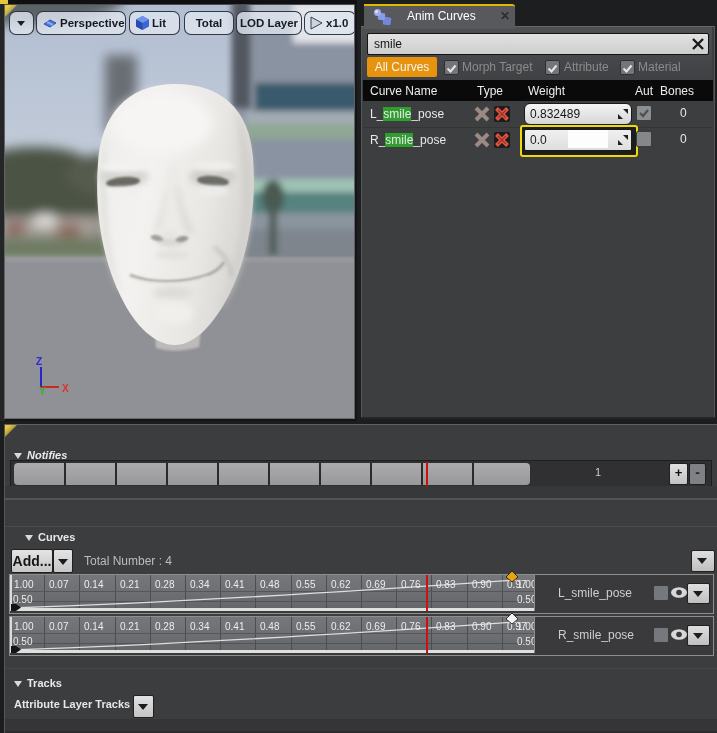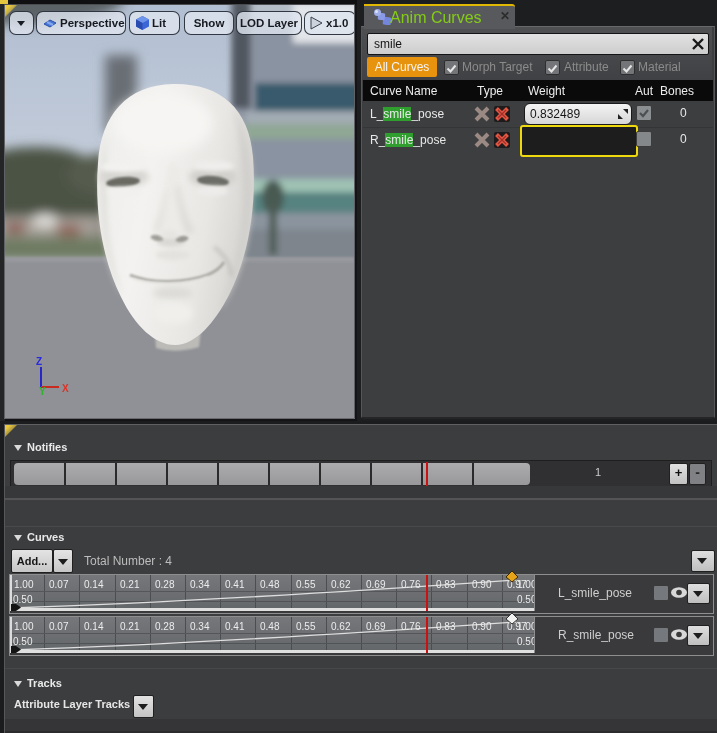--- a/index.html
+++ b/index.html
@@ -165,21 +165,21 @@
           <span style="margin-left:23px;text-align:center;">Perspective</span>
         </div>
         <div class="abs" style="left:124px;top:6px;width:49px;height:22px;background:rgba(222,228,238,0.82);border:1px solid rgba(20,26,38,0.85);border-radius:7px;font-size:11.5px;line-height:22px;">
           <svg class="abs" style="left:5px;top:3px;" width="15" height="16">
               <path d="M7.5,1 L14,4.5 L14,11.5 L7.5,15 L1,11.5 L1,4.5 Z" fill="#3a66d8"></path>
               <path d="M7.5,1 L14,4.5 L7.5,8 L1,4.5 Z" fill="#6e95ea"></path>
               <path d="M7.5,8 L7.5,15 L1,11.5 L1,4.5 Z" fill="#2a4cb0"></path>
             </svg>
           <span style="margin-left:22px;">Lit</span>
         </div>
-        <div class="abs" style="left:179px;top:6px;width:48px;height:22px;background:rgba(222,228,238,0.82);border:1px solid rgba(20,26,38,0.85);border-radius:7px;font-size:11.5px;line-height:22px;text-align:center;">Show</div>
+        <div class="abs" style="left:179px;top:6px;width:48px;height:22px;background:rgba(222,228,238,0.82);border:1px solid rgba(20,26,38,0.85);border-radius:7px;font-size:11.5px;line-height:22px;text-align:center;">Total</div>
         <div class="abs" style="left:231px;top:6px;width:64px;height:22px;background:rgba(222,228,238,0.82);border:1px solid rgba(20,26,38,0.85);border-radius:7px;font-size:11.5px;line-height:22px;text-align:center;">LOD Layer</div>
         <div class="abs" style="left:299px;top:6px;width:50px;height:22px;background:rgba(222,228,238,0.82);border:1px solid rgba(20,26,38,0.85);border-radius:7px;font-size:11.5px;line-height:22px;">
           <svg class="abs" style="left:4px;top:4px;" width="15" height="14">
               <path d="M2,1 L13,7 L2,13 Z" fill="#cdd3dc" stroke="#3a414e" stroke-width="1"></path>
             </svg>
           <span style="margin-left:21px;">x1.0</span>
         </div>
       </div>
     </div>
     <div class="abs" style="left:4px;top:4px;width:351px;height:1px;background:#4a4c50;"></div>
@@ -200,21 +200,21 @@
 
   <div class="abs" style="left:357px;top:0;width:360px;height:421px;background:#1d1e20;">
 
     <div class="abs" style="left:7px;top:4px;width:151px;height:23px;background:#58595d;border-top:2px solid #e0b803;border-radius:0 3px 0 0;z-index:2;">
       <svg class="abs" style="left:9px;top:3px;" width="20" height="16">
         <rect x="10" y="8" width="8" height="8" rx="1.5" fill="#7486dc" transform="rotate(8 14 12)"></rect>
         <rect x="5" y="4" width="7" height="7" rx="1.5" fill="#8a9ae6" transform="rotate(8 8.5 7.5)"></rect>
         <circle cx="4.5" cy="3.5" r="3.5" fill="#a0aeea"></circle>
         <circle cx="3.5" cy="2.5" r="1.5" fill="#dde2f6"></circle>
       </svg>
-      <span style="position:absolute;left:26px;top:3px;font-size:16px;color:#84cc16;">Anim Curves</span>
+      <span style="position:absolute;left:43px;top:3px;font-size:12px;color:#ffffff;">Anim Curves</span>
       <span style="position:absolute;left:136px;top:3px;font-size:12px;color:#2c2c2c;font-weight:bold;">✕</span>
     </div>
 
     <div class="abs" style="left:4px;top:26px;width:352px;height:390px;background:#3d3e40;border-top:1px solid #69696b;border-left:1px solid #565658;border-right:1px solid #565658;border-bottom:2px solid #252527;border-radius:0 0 3px 3px;">
       <div class="abs" style="left:0;top:0;width:350px;height:53px;background:linear-gradient(#4f5052,#404144);"></div>
 
       <div class="abs" style="left:5px;top:6px;width:340px;height:20px;background:linear-gradient(#e2e2e2,#cdcdcd);border:1px solid #141414;border-radius:2px;">
         <span style="position:absolute;left:6px;top:3px;font-size:12px;color:#141414;">smile</span>
         <svg class="abs" style="right:3px;top:3px;" width="14" height="14">
             <path d="M2,2 L12,12 M12,2 L2,12" stroke="#1a1a1a" stroke-width="2.4"></path>
@@ -281,38 +281,46 @@
         <span class="abs" style="left:7px;top:6px;">R_<span style="background:#2f9e2f;">smile</span>_pose</span>
         <svg class="abs" style="left:110px;top:4px;" width="18" height="18">
             <path d="M3,3 L15,15 M15,3 L3,15" stroke="#9b8a83" stroke-width="4"></path>
           </svg>
         <svg class="abs" style="left:130px;top:4px;" width="18" height="18">
             <rect x="1" y="1" width="16" height="16" rx="2" fill="#1e1b1c"></rect>
             <path d="M3.5,3.5 L14.5,14.5 M14.5,3.5 L3.5,14.5" stroke="#e25743" stroke-width="4"></path>
             <path d="M5,5 L13,13 M13,5 L5,13" stroke="#a03028" stroke-width="1.2"></path>
           </svg>
         <div class="abs" style="left:157px;top:-2px;width:114px;height:28px;border:2px solid #eed90e;border-radius:3px;background:#1d1d1d;"></div>
+        <div class="abs" style="left:161px;top:2px;width:106px;height:20px;background:linear-gradient(#f0f0f0,#dedede);border:1px solid #1a1a1a;border-radius:2px;">
+          <div class="abs" style="left:43px;top:0;width:40px;height:18px;background:#fdfdfd;"></div>
+          <span style="position:absolute;left:5px;top:3px;color:#161616;">0.0</span>
+          <svg class="abs" style="right:2px;top:4px;" width="12" height="12">
+              <path d="M11,1 L11,6 L6,1 Z" fill="#222"></path>
+              <path d="M1,11 L1,6 L6,11 Z" fill="#222"></path>
+            </svg>
+        </div>
         <div class="abs" style="left:273px;top:4px;width:14px;height:14px;background:#85888b;border-radius:2px;border:1px solid #3c3c3c;"></div>
         <span class="abs" style="left:317px;top:5px;">0</span>
       </div>
     </div>
   </div>
 
   <div class="abs" style="left:4px;top:424px;width:713px;height:309px;background:#3c3d3f;border-top:1px solid #606062;border-left:1px solid #58585a;">
     <svg class="abs" style="left:0;top:0;" width="12" height="12">
         <defs>
           <linearGradient id="cf2" x1="0" y1="0" x2="1" y2="1">
             <stop offset="0.2" stop-color="#eac93e" stop-opacity="1"></stop>
             <stop offset="1" stop-color="#eac93e" stop-opacity="0"></stop>
           </linearGradient>
         </defs>
         <path d="M0,0 L12,0 L0,12 Z" fill="url(#cf2)"></path>
       </svg>
 
-    <div class="abs sect" style="left:9px;top:16px;"><span class="tri"></span>Notifies</div>
+    <div class="abs sect" style="left:9px;top:24px;font-style:italic;"><span class="tri"></span>Notifies</div>
 
     <div class="abs" style="left:5px;top:35px;width:700px;height:26px;background:#303032;border:1px solid #1e1e1e;">
       <div class="abs" style="left:3px;top:2px;width:516px;height:22px;background:linear-gradient(#acacae,#98989a);border-radius:4px;"></div>
 
       <div class="abs" style="left:53px;top:2px;width:2px;height:22px;background:#2a2a2a;"></div>
       <div class="abs" style="left:104px;top:2px;width:2px;height:22px;background:#2a2a2a;"></div>
       <div class="abs" style="left:155px;top:2px;width:2px;height:22px;background:#2a2a2a;"></div>
       <div class="abs" style="left:206px;top:2px;width:2px;height:22px;background:#2a2a2a;"></div>
       <div class="abs" style="left:257px;top:2px;width:2px;height:22px;background:#2a2a2a;"></div>
       <div class="abs" style="left:308px;top:2px;width:2px;height:22px;background:#2a2a2a;"></div>
@@ -321,22 +329,22 @@
       <div class="abs" style="left:461px;top:2px;width:2px;height:22px;background:#2a2a2a;"></div>
       <div class="abs" style="left:415px;top:1px;width:2px;height:24px;background:#cc1111;"></div>
       <span class="abs" style="left:584px;top:5px;font-size:11px;color:#cccccc;">1</span>
       <div class="abs" style="left:658px;top:2px;width:17px;height:20px;background:linear-gradient(#e0e0e0,#c2c2c2);border:1px solid #202020;border-radius:2px;text-align:center;line-height:18px;font-size:13px;color:#111;font-weight:bold;">+</div>
       <div class="abs" style="left:678px;top:2px;width:15px;height:20px;background:#808184;border:1px solid #202020;border-radius:2px;text-align:center;line-height:16px;font-size:14px;color:#2a2a2a;font-weight:bold;">-</div>
     </div>
     <div class="abs" style="left:0;top:61px;width:713px;height:12px;background:#37383a;"></div>
     <div class="abs" style="left:0;top:73px;width:713px;height:2px;background:#545456;"></div>
 
     <div class="abs" style="left:0;top:101px;width:713px;height:1px;background:#4a4a4c;"></div>
-    <div class="abs sect" style="left:9px;top:106px;"><span class="tri"></span>Curves</div>
-    <div class="abs" style="left:6px;top:124px;width:40px;height:22px;background:linear-gradient(#e4e4e4,#c6c6c6);border:1px solid #202020;border-radius:2px;color:#151515;font-size:11px;font-weight:bold;text-align:center;line-height:22px;">Add...</div>
+    <div class="abs sect" style="left:20px;top:106px;"><span class="tri"></span>Curves</div>
+    <div class="abs" style="left:6px;top:124px;width:40px;height:22px;background:linear-gradient(#e4e4e4,#c6c6c6);border:1px solid #202020;border-radius:2px;color:#151515;font-size:14px;font-weight:bold;text-align:center;line-height:22px;">Add...</div>
     <div class="abs" style="left:48px;top:124px;width:18px;height:22px;background:linear-gradient(#e4e4e4,#c6c6c6);border:1px solid #202020;border-radius:2px;">
       <div class="abs" style="left:4px;top:9px;width:0;height:0;border-left:5px solid transparent;border-right:5px solid transparent;border-top:6px solid #1c1c1c;"></div>
     </div>
     <span class="abs" style="left:79px;top:129px;font-size:12px;color:#bdbdbd;">Total Number : 4</span>
     <div class="abs" style="left:686px;top:125px;width:22px;height:20px;background:linear-gradient(#dedede,#bfbfbf);border:1px solid #202020;border-radius:2px;">
       <div class="abs" style="left:5px;top:7px;width:0;height:0;border-left:5px solid transparent;border-right:5px solid transparent;border-top:6px solid #1c1c1c;"></div>
     </div>
 
     <div class="abs" style="left:4px;top:149px;width:703px;height:38px;border:1px solid #8e8e8e;background:#3a3a3c;">
       <div class="abs" style="left:0;top:0;width:524px;height:36px;background:linear-gradient(#75777b,#636669);overflow:hidden;">

